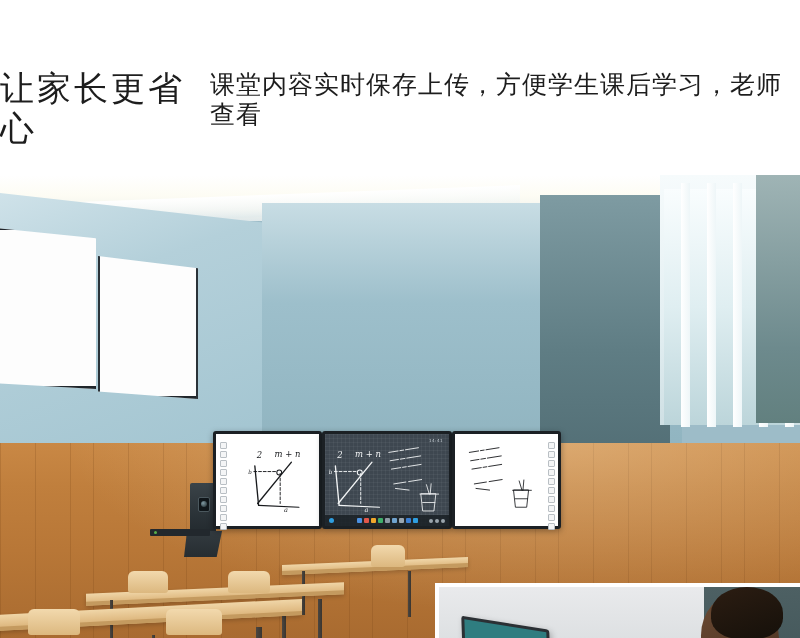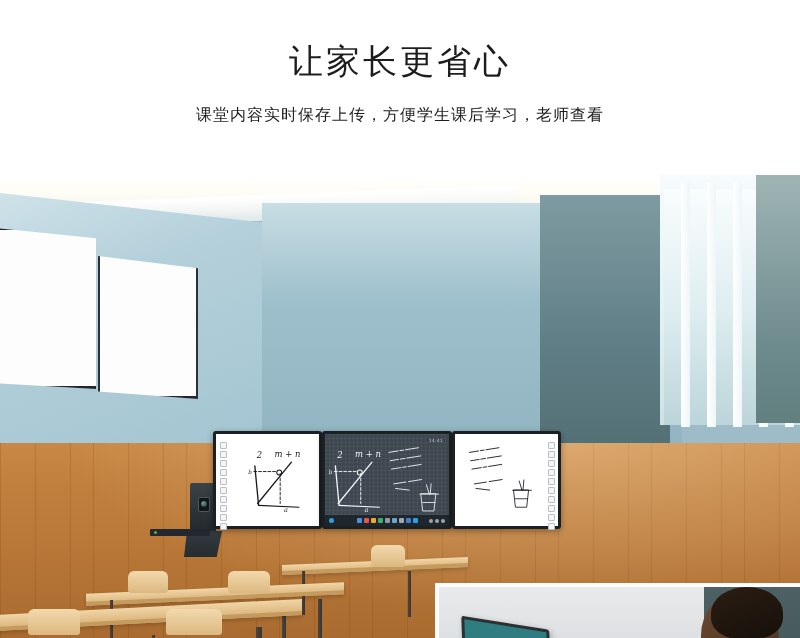--- a/index.html
+++ b/index.html
@@ -5,23 +5,23 @@
   html,body{margin:0;padding:0;}
   body{
     width:800px;height:638px;overflow:hidden;background:#ffffff;
     font-family:"DejaVu Sans","Liberation Sans",sans-serif;
     -webkit-font-smoothing:antialiased;
   }
   .page{position:relative;width:800px;height:638px;background:#fff;}
 
   
   .header{position:absolute;left:0;top:0;width:800px;height:175px;background:#fff;
-          display:flex;flex-direction:column;align-items:center;justify-content:flex-start;}
+          display:flex;flex-direction:row;align-items:center;justify-content:flex-start;}
   .title{margin-top:42px;font-size:34px;line-height:1.15;color:#1d1d1d;letter-spacing:3px;font-weight:400;}
-  .subtitle{margin-top:24px;font-size:16px;line-height:1.2;color:#1d1d1d;letter-spacing:1px;font-weight:400;}
+  .subtitle{margin-top:24px;font-size:25px;line-height:1.2;color:#1d1d1d;letter-spacing:1px;font-weight:400;}
 
   
   .stage{position:absolute;left:0;top:175px;width:800px;height:463px;overflow:hidden;background:#9dbcc8;}
 
   
   .ceiling{position:absolute;left:0;top:0;width:800px;height:46px;
            background:linear-gradient(180deg,#ffffff 0%,#fdfcf4 45%,#f3f4ee 75%,#dfe8ea 100%);}
   .ceiling-edge{position:absolute;left:0;top:30px;width:520px;height:22px;
            background:linear-gradient(180deg,rgba(255,255,255,.95),rgba(214,230,235,.25));
            transform:skewY(-2.2deg);transform-origin:left top;}

